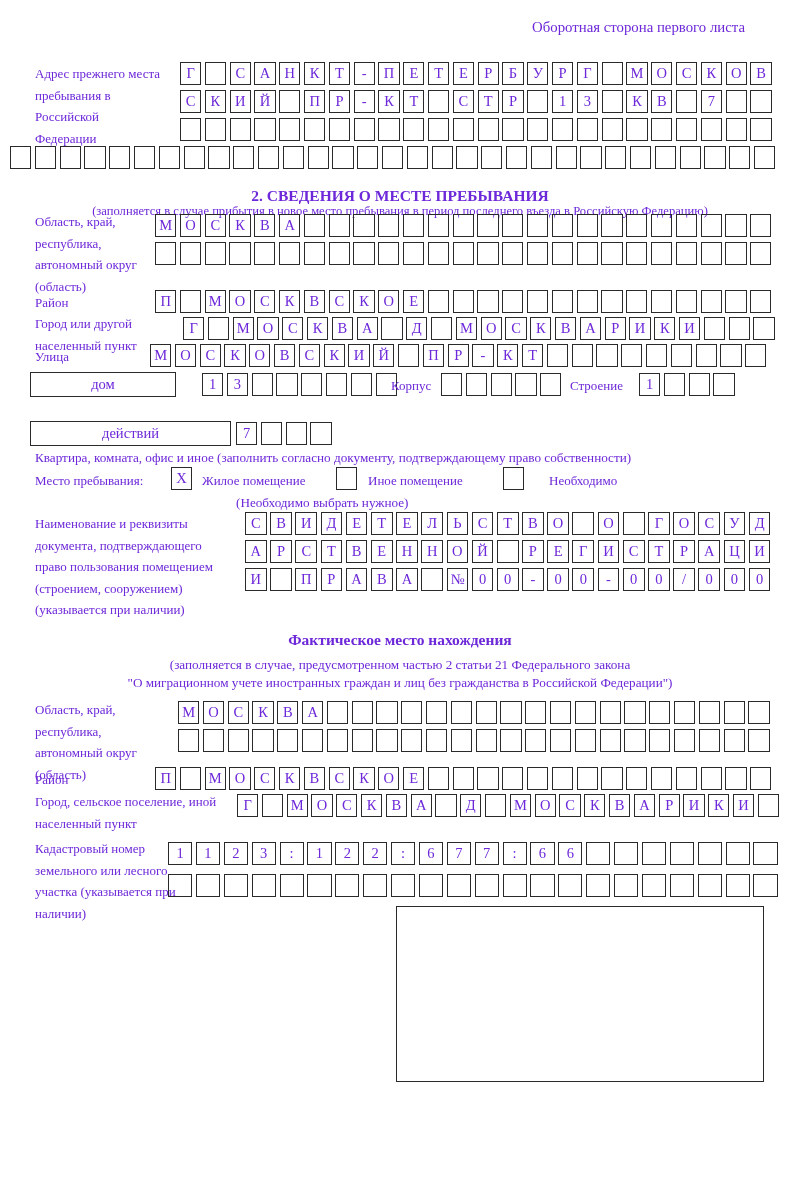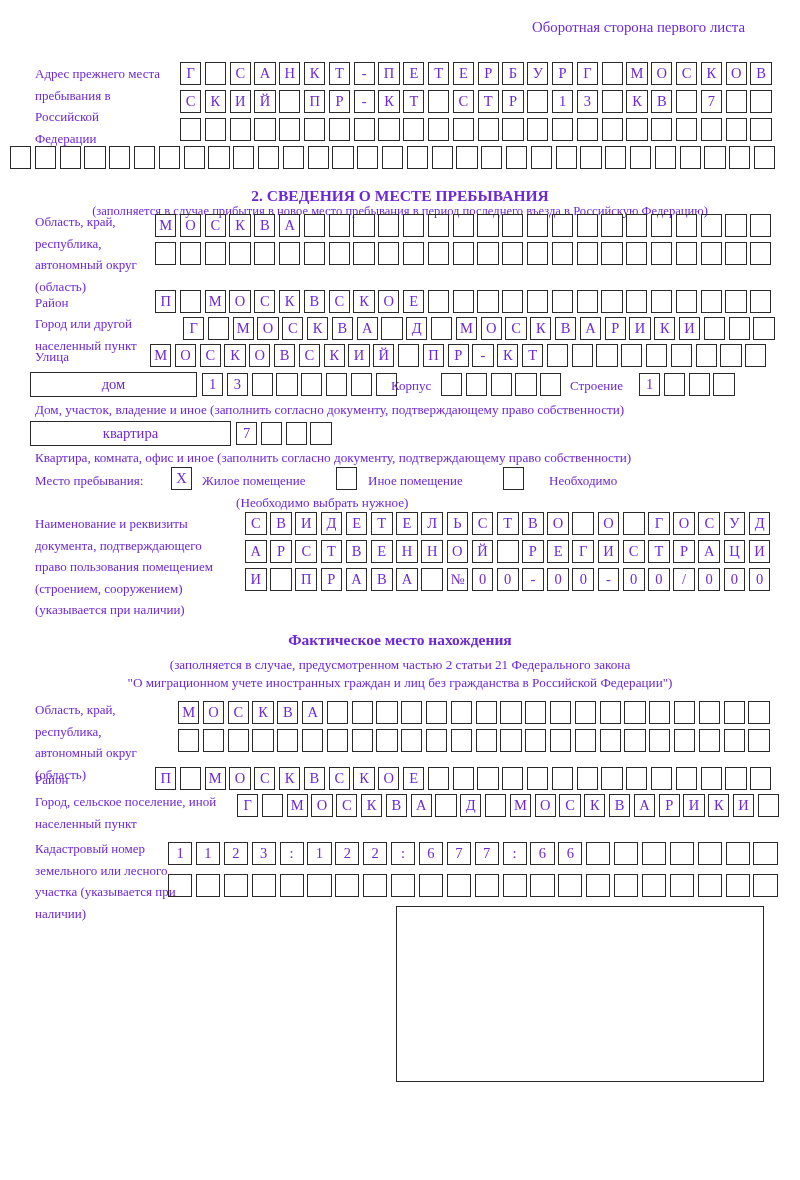--- a/index.html
+++ b/index.html
@@ -290,21 +290,21 @@
       <span class="cell"></span>
       <span class="cell"></span>
       <span class="cell"></span>
       <span class="cell"></span>
       <span class="cell"></span>
       <span class="cell"></span>
       <span class="cell"></span>
       <span class="cell"></span>
     </div>
 
-  <div class="namedbox" style="left:30px;top:372px;width:167px;height:25px;text-align:right;">дом</div>
+  <div class="namedbox" style="left:30px;top:372px;width:146px;height:25px;text-align:right;">дом</div>
   <div class="cellrow" style="left:202px;top:373px;">
       <span class="cell">1</span>
       <span class="cell">3</span>
       <span class="cell"></span>
       <span class="cell"></span>
       <span class="cell"></span>
       <span class="cell"></span>
       <span class="cell"></span>
       <span class="cell"></span>
     </div>
@@ -316,23 +316,22 @@
       <span class="cell"></span>
       <span class="cell"></span>
     </div>
   <div class="lbl" style="left:570px;top:375px;">Строение</div>
   <div class="cellrow" style="left:639px;top:373px;">
       <span class="cell">1</span>
       <span class="cell"></span>
       <span class="cell"></span>
       <span class="cell"></span>
     </div>
-  <div class="cap13" style="left:35px;top:401px;">Дом, участок, владение и иное (заполнить согласно документу, подтверждающему право собственности)</div>
-
-  <div class="namedbox" style="left:30px;top:421px;width:201px;height:25px;">квартира</div>
+
+  <div class="namedbox" style="left:30px;top:421px;width:201px;height:25px;">действий</div>
   <div class="cellrow" style="left:236px;top:422px;">
       <span class="cell">7</span>
       <span class="cell"></span>
       <span class="cell"></span>
       <span class="cell"></span>
     </div>
   <div class="cap13" style="left:35px;top:449px;">Квартира, комната, офис и иное (заполнить согласно документу, подтверждающему право собственности)</div>
 
   <div class="lbl" style="left:35px;top:470px;">Место пребывания:</div>
   <div class="cb" style="left:171px;top:467px;">X</div>

